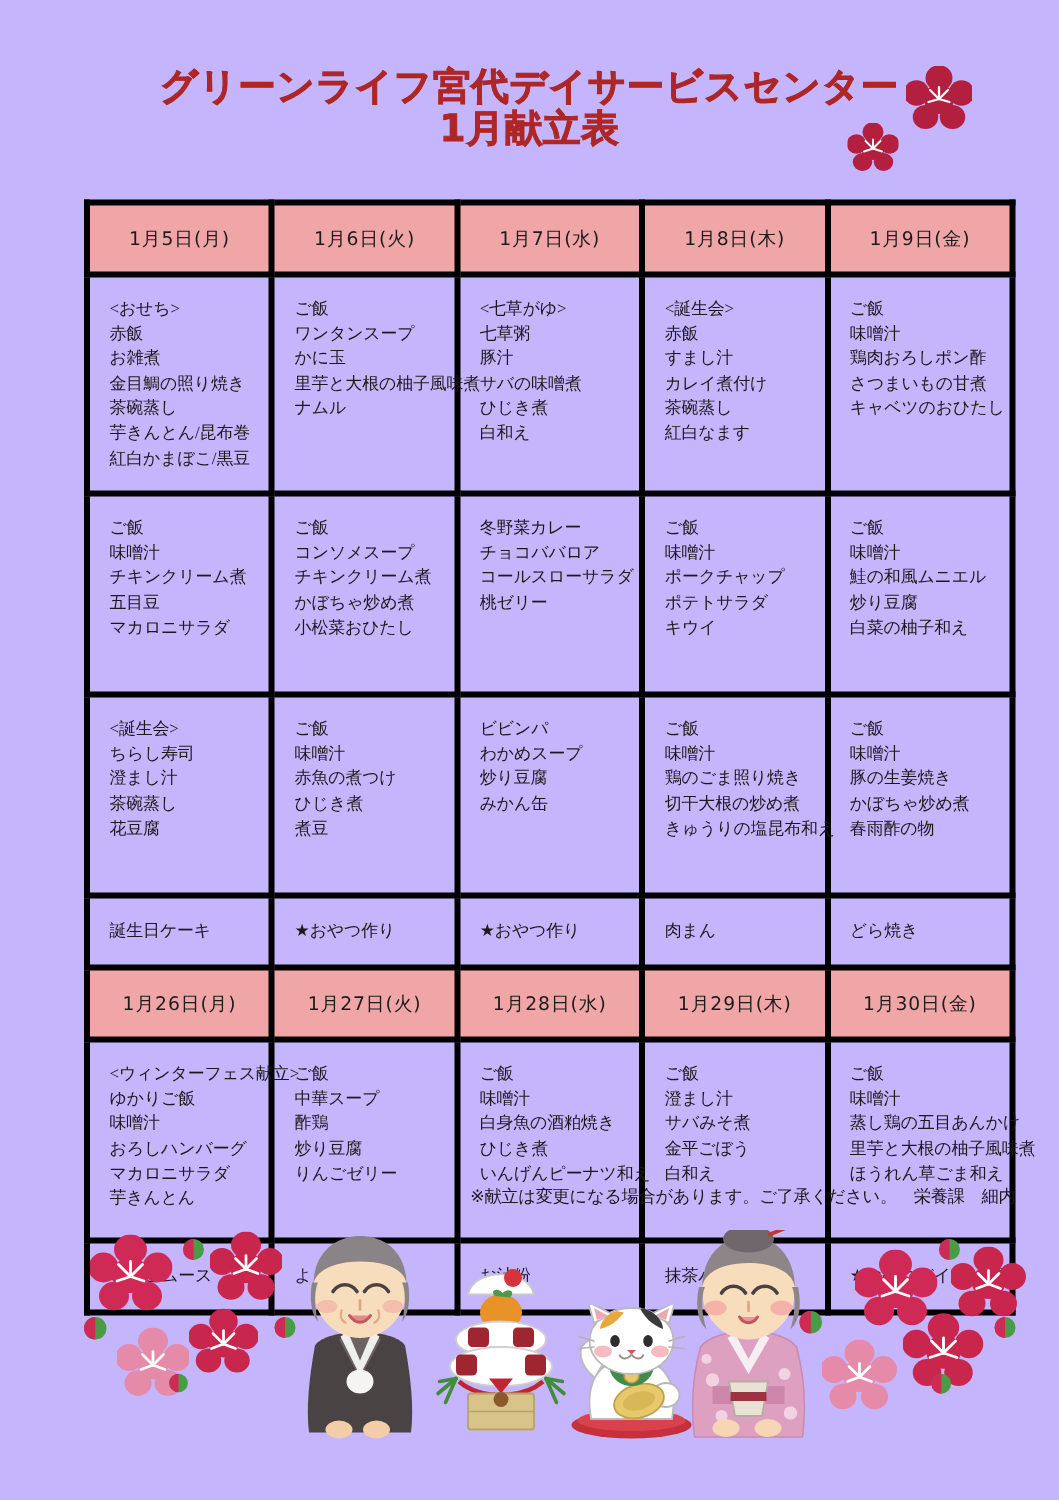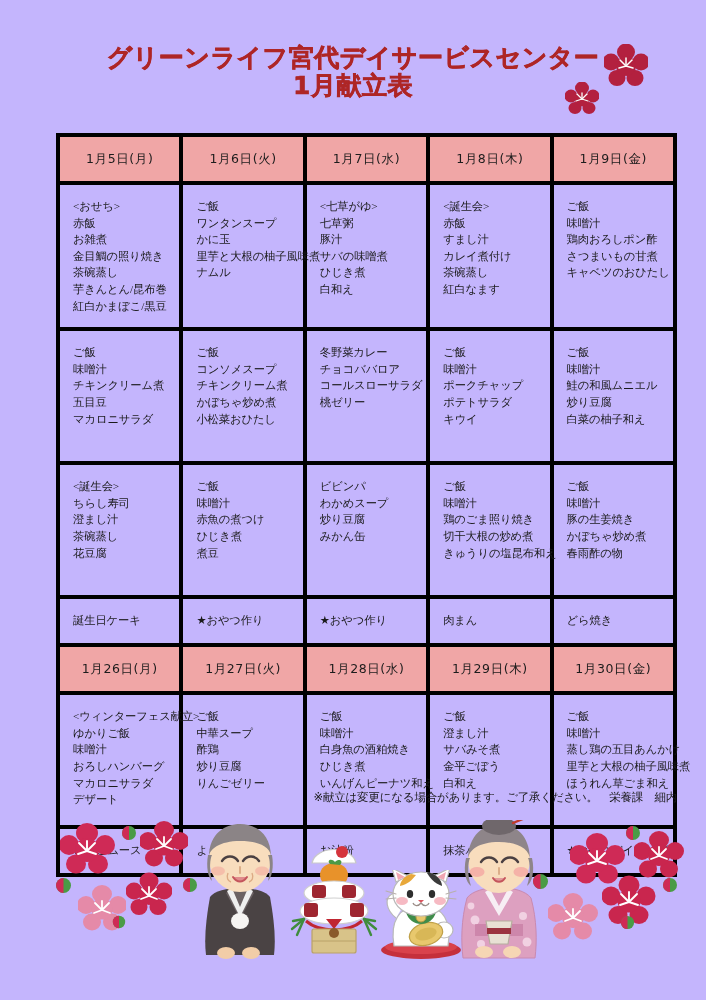--- a/index.html
+++ b/index.html
@@ -333,21 +333,21 @@
           <th class="day-head">1月30日(金)</th>
         </tr>
         <tr>
           <td class="meal-cell">
             <ul>
               <li>&lt;ウィンターフェス献立&gt;</li>
               <li>ゆかりご飯</li>
               <li>味噌汁</li>
               <li>おろしハンバーグ</li>
               <li>マカロニサラダ</li>
-              <li>デザート</li>
+              <li>芋きんとん</li>
             </ul>
           </td>
           <td class="meal-cell">
             <ul>
               <li>ご飯</li>
               <li>中華スープ</li>
               <li>酢鶏</li>
               <li>炒り豆腐</li>
               <li>りんごゼリー</li>
             </ul>

